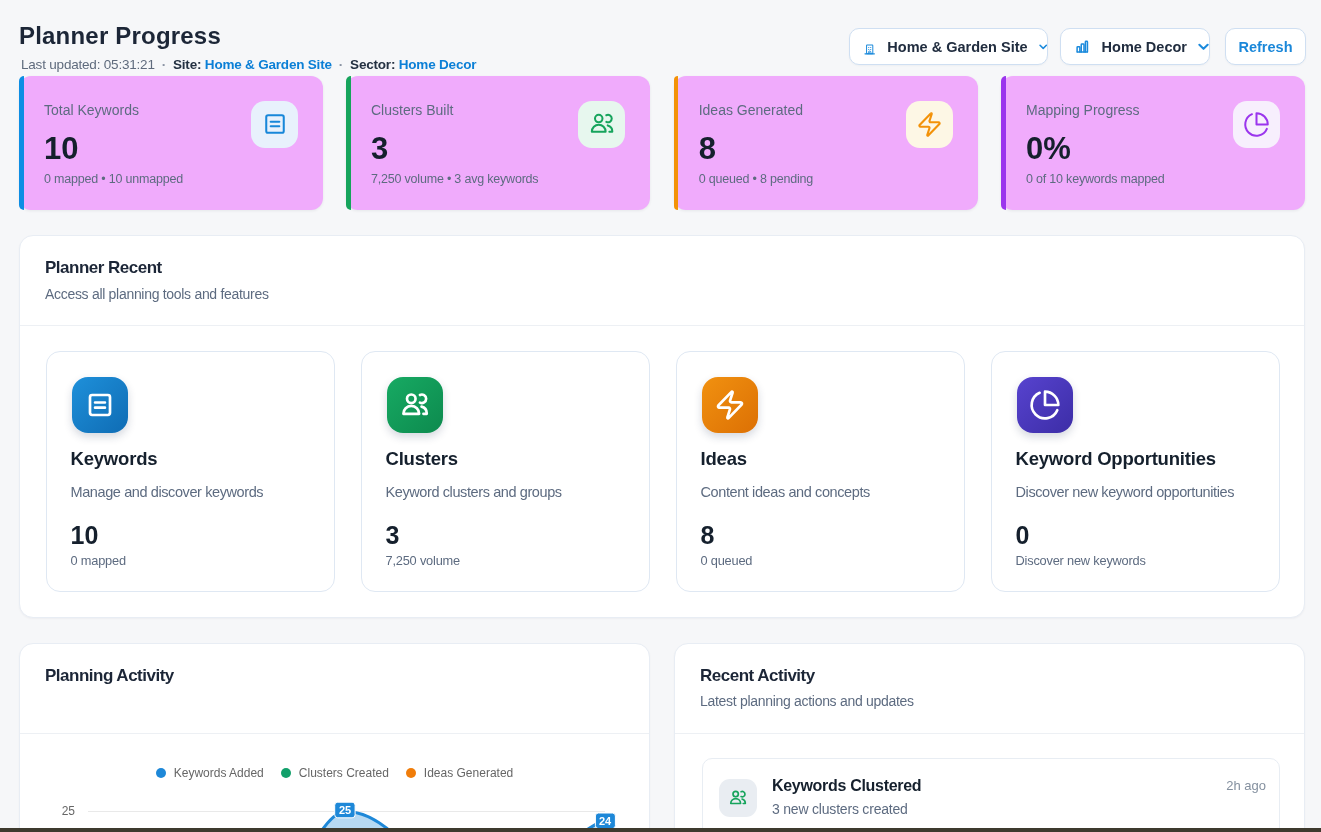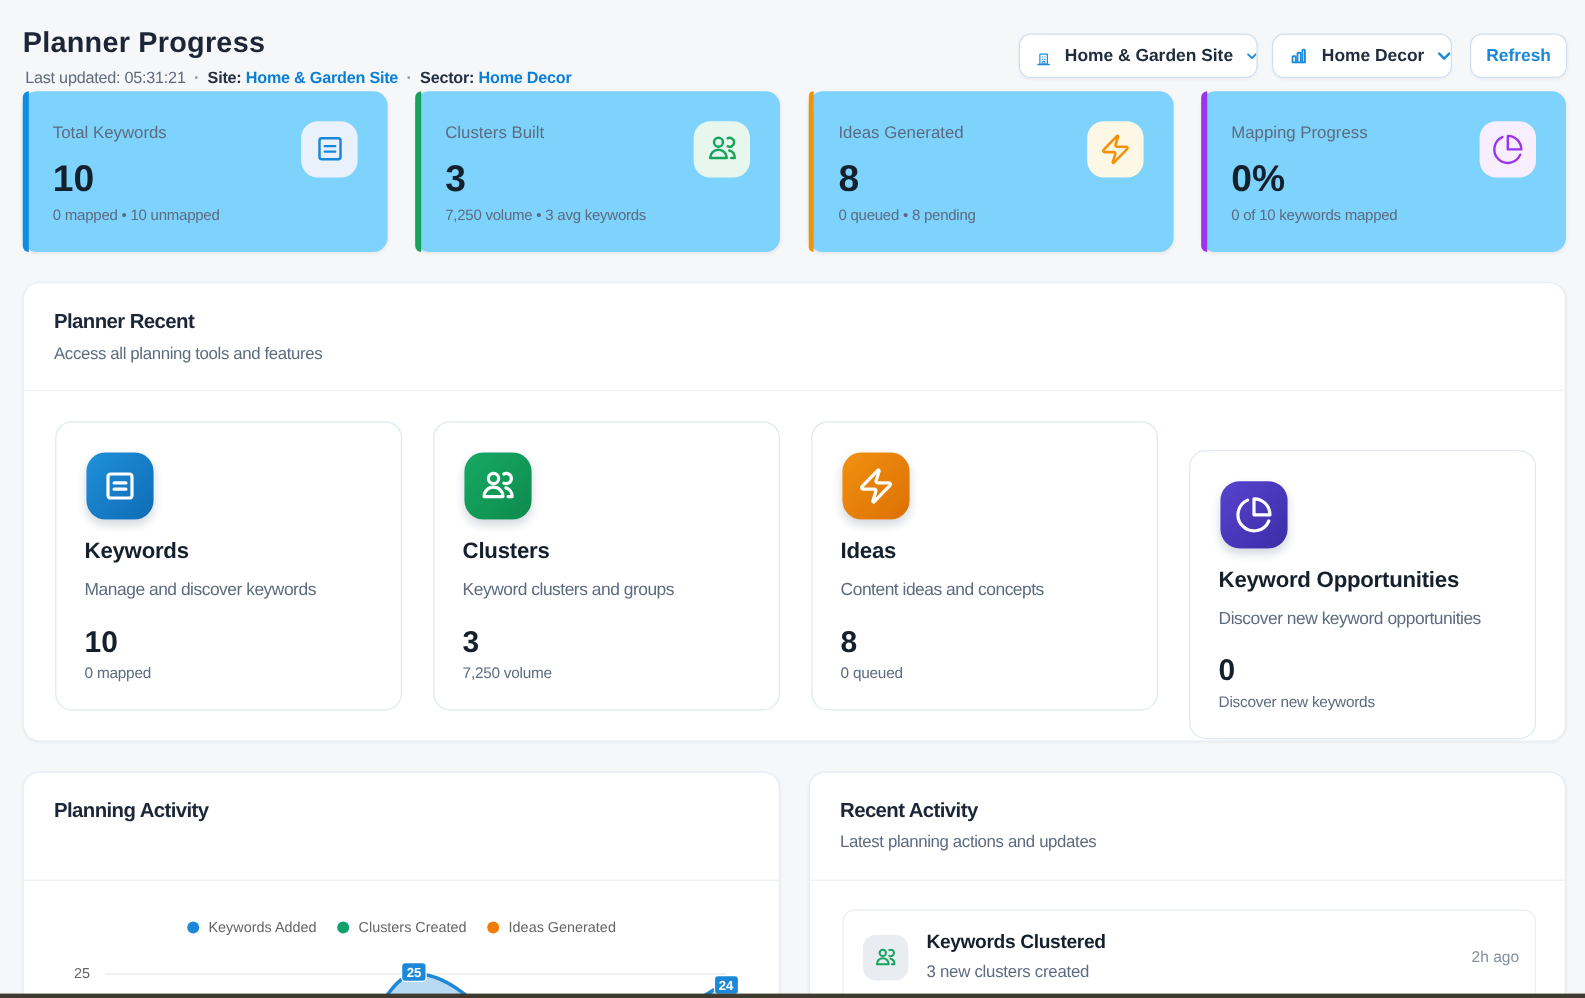--- a/index.html
+++ b/index.html
@@ -8,21 +8,21 @@
 
 h1 { position:absolute; left:19px; top:22px; font-size:24px; font-weight:700; color:#1c2637; letter-spacing:0.2px; }
 .subline { position:absolute; left:21px; top:56.5px; font-size:13.5px; letter-spacing:-0.2px; color:#5f6b7d; }
 .subline b { color:#243142; }
 .subline .lnk { color:#0b7fd6; font-weight:700; }
 .subline .dot { color:#8a93a3; margin:0 7px; font-weight:700; }
 
 .btn { position:absolute; top:28px; height:37px; background:#fff; border:1px solid #cfdff2; border-radius:10px; display:flex; align-items:center; box-shadow:0 1px 2px rgba(20,40,80,.04); }
 .btn .txt { font-size:14.5px; font-weight:700; color:#212d3f; white-space:nowrap; }
 
-.stat { position:absolute; top:76px; width:304px; height:134px; background:#7dd3fc; border-radius:12px; box-shadow:0 1px 3px rgba(16,24,40,.07); }
+.stat { position:absolute; top:76px; width:304px; height:134px; background:#f0abfc; border-radius:12px; box-shadow:0 1px 3px rgba(16,24,40,.07); }
 .stat .bar { position:absolute; left:0; top:0; bottom:0; width:4.5px; border-radius:12px 0 0 12px; }
 .stat .lab { position:absolute; left:25px; top:26px; font-size:14px; color:#5d6b80; }
 .stat .num { position:absolute; left:25px; top:55px; font-size:31px; font-weight:700; color:#15202d; line-height:36px; }
 .stat .sub { position:absolute; left:25px; top:95.5px; font-size:12.5px; letter-spacing:-0.2px; color:#5d6b80; }
 .stat .ibox { position:absolute; right:25px; top:24.5px; width:47px; height:47px; border-radius:14px; display:flex; align-items:center; justify-content:center; }
 
 .section { position:absolute; left:19px; top:235px; width:1286px; height:383px; background:#fff; border-radius:14px; border:1px solid #e8edf4; box-shadow:0 1px 2px rgba(16,24,40,.04); }
 .sec-title { position:absolute; left:25px; top:21.5px; font-size:17px; letter-spacing:-0.5px; font-weight:700; color:#1c2637; }
 .sec-sub { position:absolute; left:25px; top:50px; font-size:14px; letter-spacing:-0.3px; color:#5d6b80; }
 .sec-div { position:absolute; left:0; right:0; top:89px; height:1px; background:#edf0f4; }
@@ -171,21 +171,21 @@
       <svg width="32" height="32" viewBox="0 0 24 24" fill="none" stroke="#fff" stroke-width="2" stroke-linecap="round" stroke-linejoin="round">
           <path d="M4 14a1 1 0 0 1-.78-1.63l9.9-10.2a.5.5 0 0 1 .86.46l-1.92 6.02A1 1 0 0 0 13 10h7a1 1 0 0 1 .78 1.63l-9.9 10.2a.5.5 0 0 1-.86-.46l1.92-6.02A1 1 0 0 0 11 14z"></path>
         </svg>
     </div>
     <div class="mtitle">Ideas</div>
     <div class="mdesc">Content ideas and concepts</div>
     <div class="mnum">8</div>
     <div class="msub">0 queued</div>
   </div>
 
-  <div class="mod" style="left:971px;margin-top:24px;">
+  <div class="mod" style="left:971px;">
     <div class="gicon" style="background:linear-gradient(135deg,#5743cf,#3c2da6);">
       <svg width="32" height="32" viewBox="0 0 24 24" fill="none" stroke="#fff" stroke-width="2" stroke-linecap="round" stroke-linejoin="round">
           <path d="M21.21 15.89A10 10 0 1 1 8 2.83"></path>
           <path d="M22 12A10 10 0 0 0 12 2v10z"></path>
         </svg>
     </div>
     <div class="mtitle">Keyword Opportunities</div>
     <div class="mdesc">Discover new keyword opportunities</div>
     <div class="mnum">0</div>
     <div class="msub">Discover new keywords</div>
@@ -229,17 +229,17 @@
     <div style="position:absolute; left:16px; top:20px; width:38px; height:38px; border-radius:11px; background:#e9edf2; display:flex; align-items:center; justify-content:center;">
       <svg width="20" height="20" viewBox="0 0 24 24" fill="none" stroke="#16a45c" stroke-width="2" stroke-linecap="round" stroke-linejoin="round">
         <circle cx="9.2" cy="7.3" r="3.2"></circle>
         <path d="M3.3 18.6c0-3.3 2.6-5.9 5.9-5.9s5.9 2.6 5.9 5.9z"></path>
         <path d="M15.7 4.5a3.2 3.2 0 1 1 0 5.7"></path>
         <path d="M16.9 13.2c2.3.6 3.9 2.7 3.9 5v.4h-2.5"></path>
       </svg>
     </div>
     <div style="position:absolute; left:69px; top:17.5px; font-size:16px; letter-spacing:-0.3px; font-weight:700; color:#15202d;">Keywords Clustered</div>
     <div style="position:absolute; left:69px; top:42px; font-size:14px; letter-spacing:-0.2px; color:#5d6b80;">3 new clusters created</div>
-    <div style="position:absolute; right:13px; top:19px; font-size:13px; color:#84909f;margin-top:12px;">2h ago</div>
+    <div style="position:absolute; right:13px; top:19px; font-size:13px; color:#84909f;">2h ago</div>
   </div>
 </div>
 
 <div class="darkbar"></div>
 
 </body></html>

